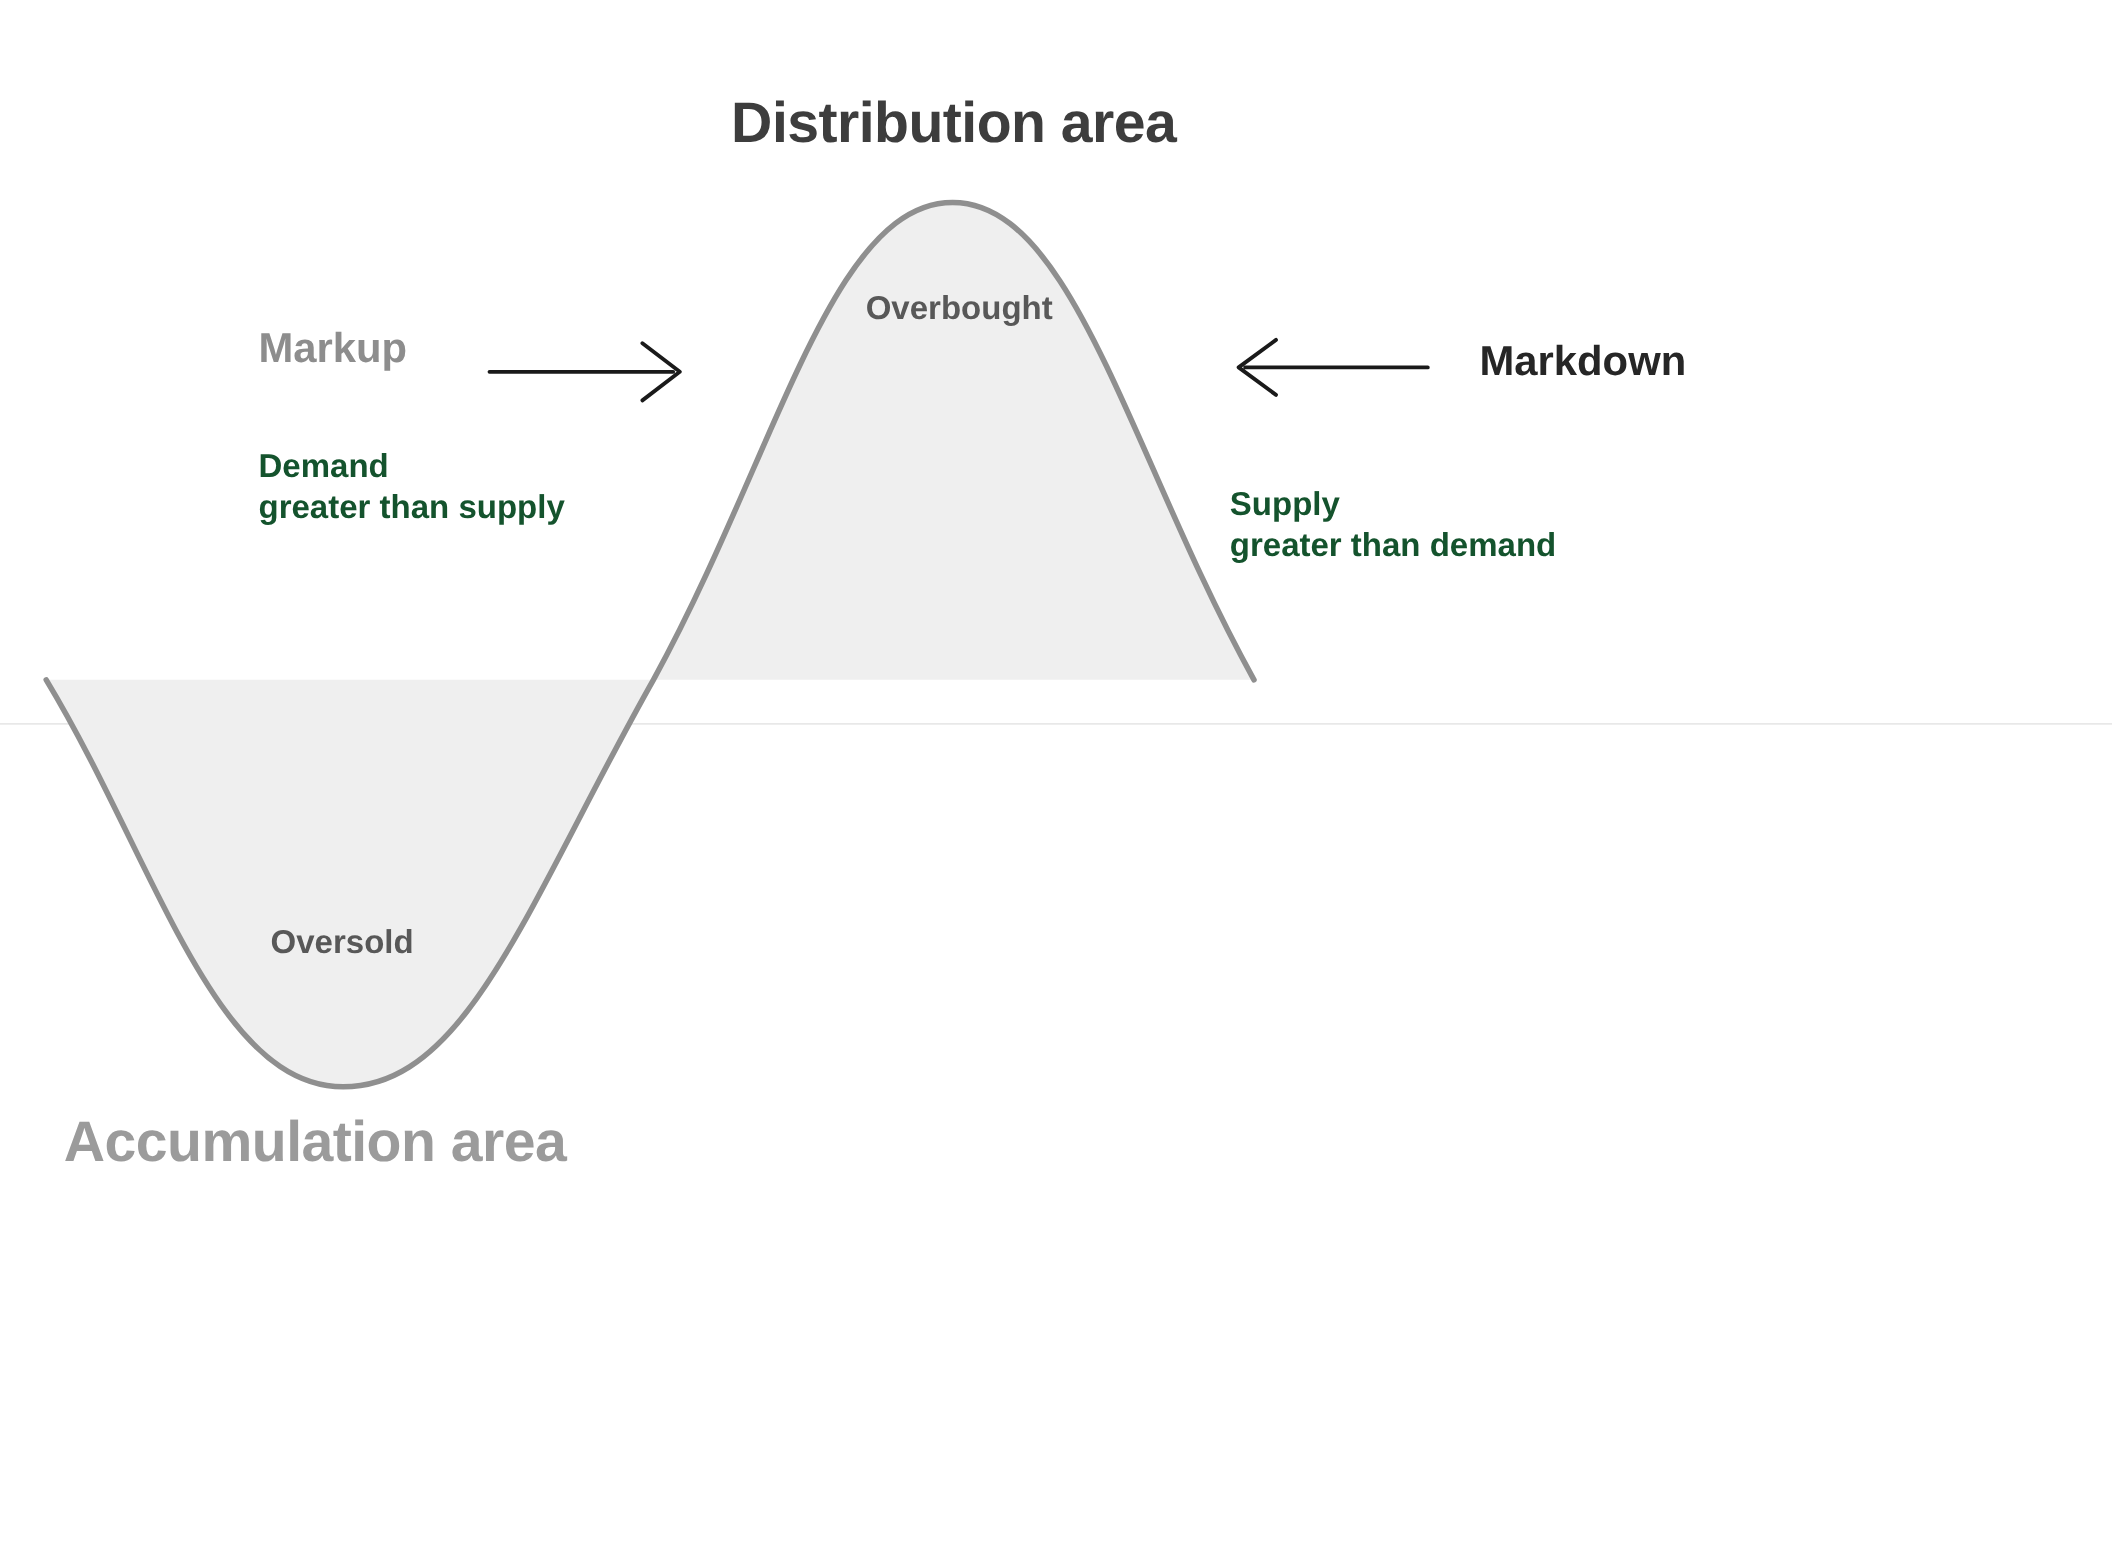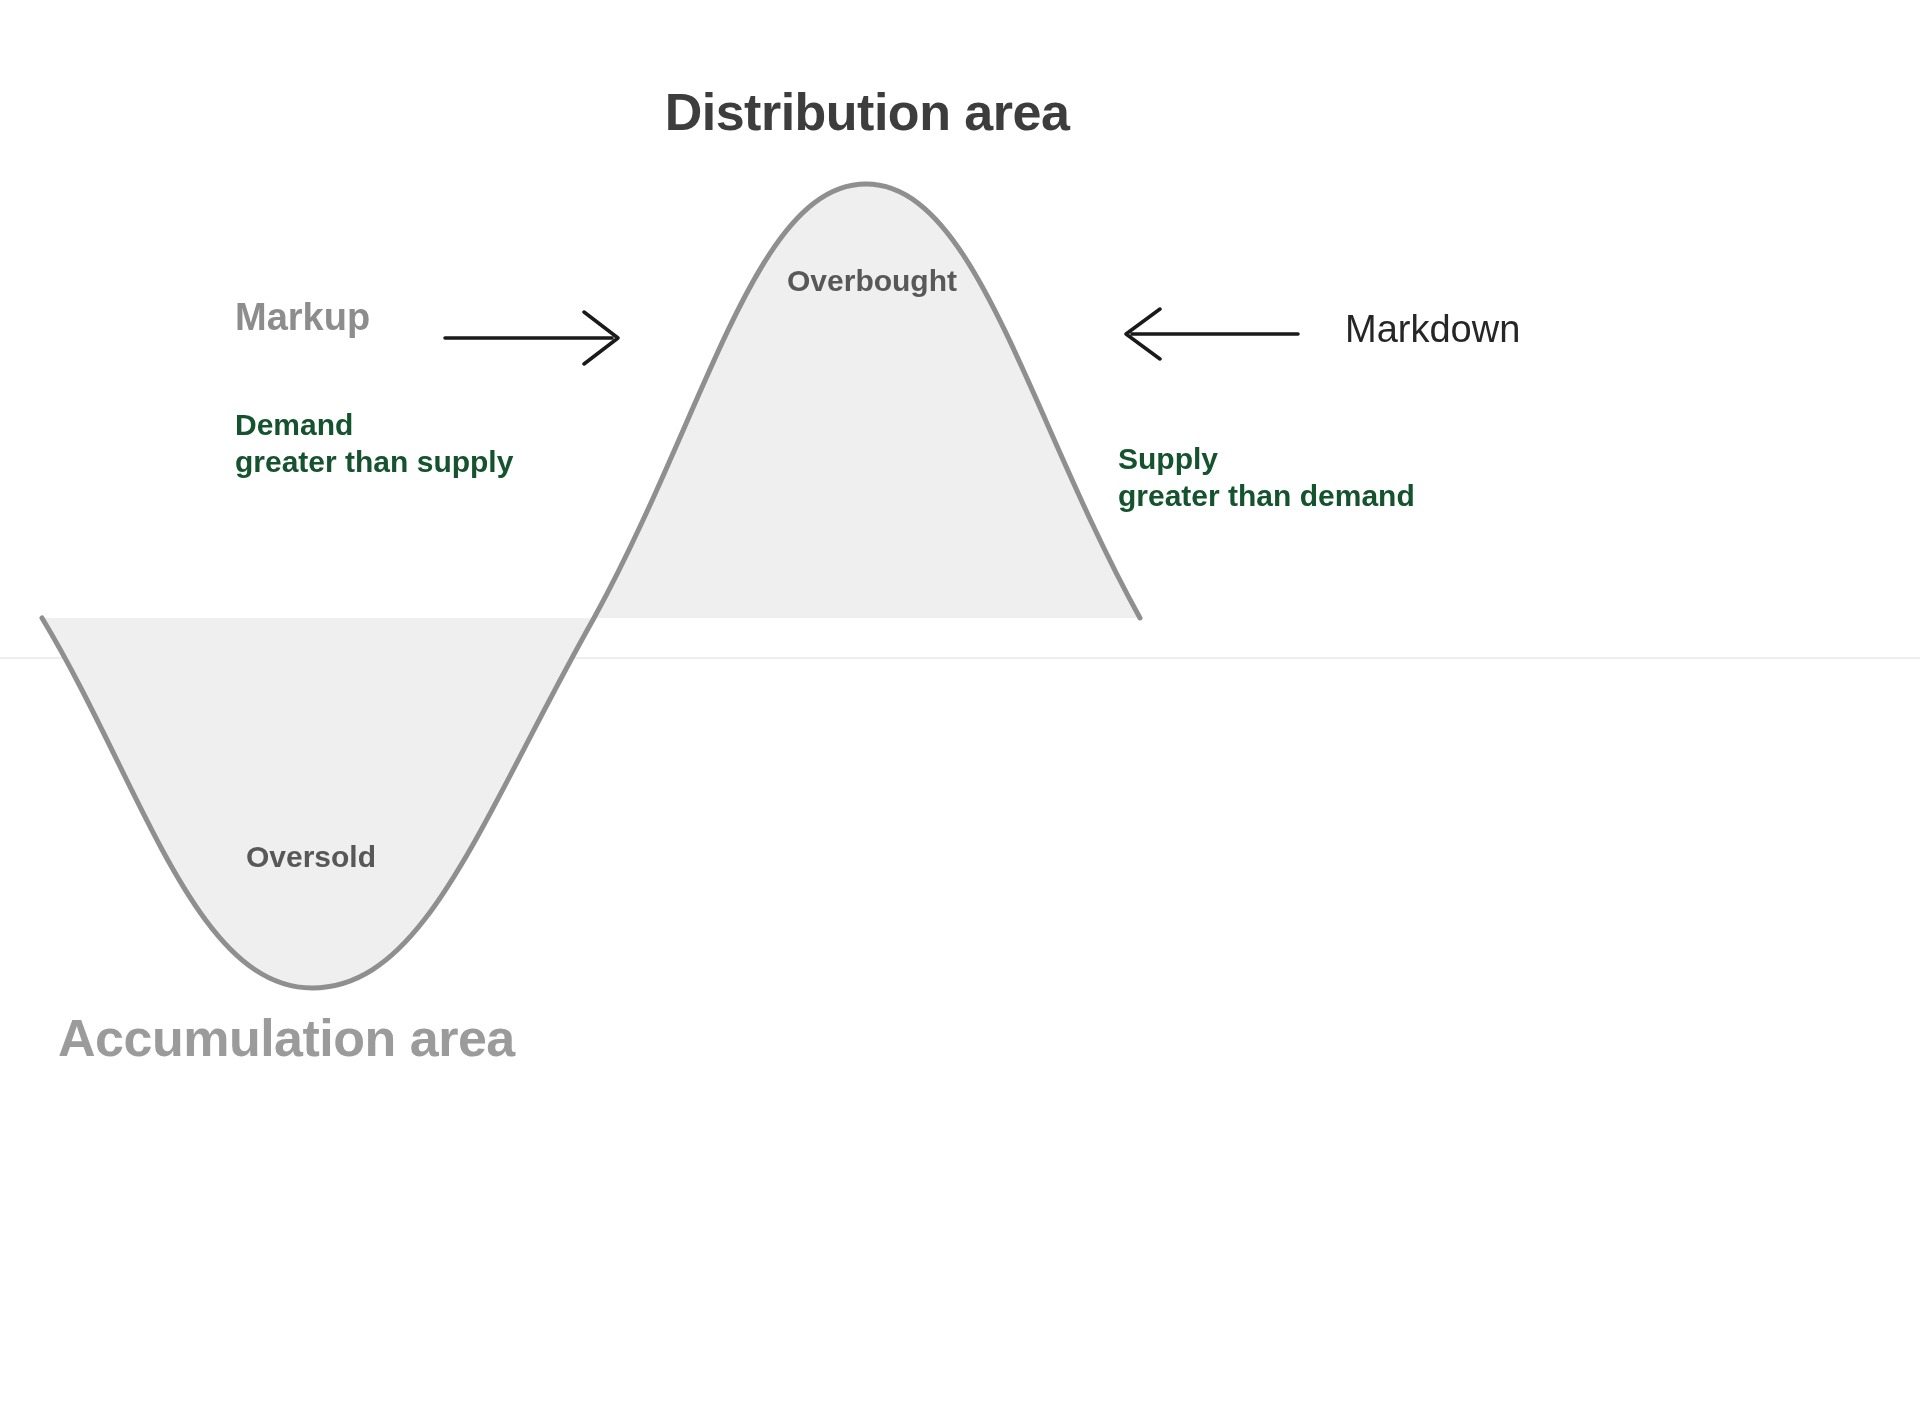--- a/index.html
+++ b/index.html
@@ -47,21 +47,21 @@
     top: 296px;
     left: 235px;
     font-size: 38px;
     font-weight: 600;
     color: #8d8d8d;
   }
   .markdown {
     top: 308px;
     left: 1345px;
     font-size: 38px;
-    font-weight: 400;
+    font-weight: 700;
     color: #262626;
   }
   .inner-label {
     font-size: 30px;
     font-weight: 600;
     color: #585858;
     transform: translateX(-50%);
   }
   .overbought { top: 264px; left: 872px; }
   .oversold   { top: 840px; left: 311px; }

